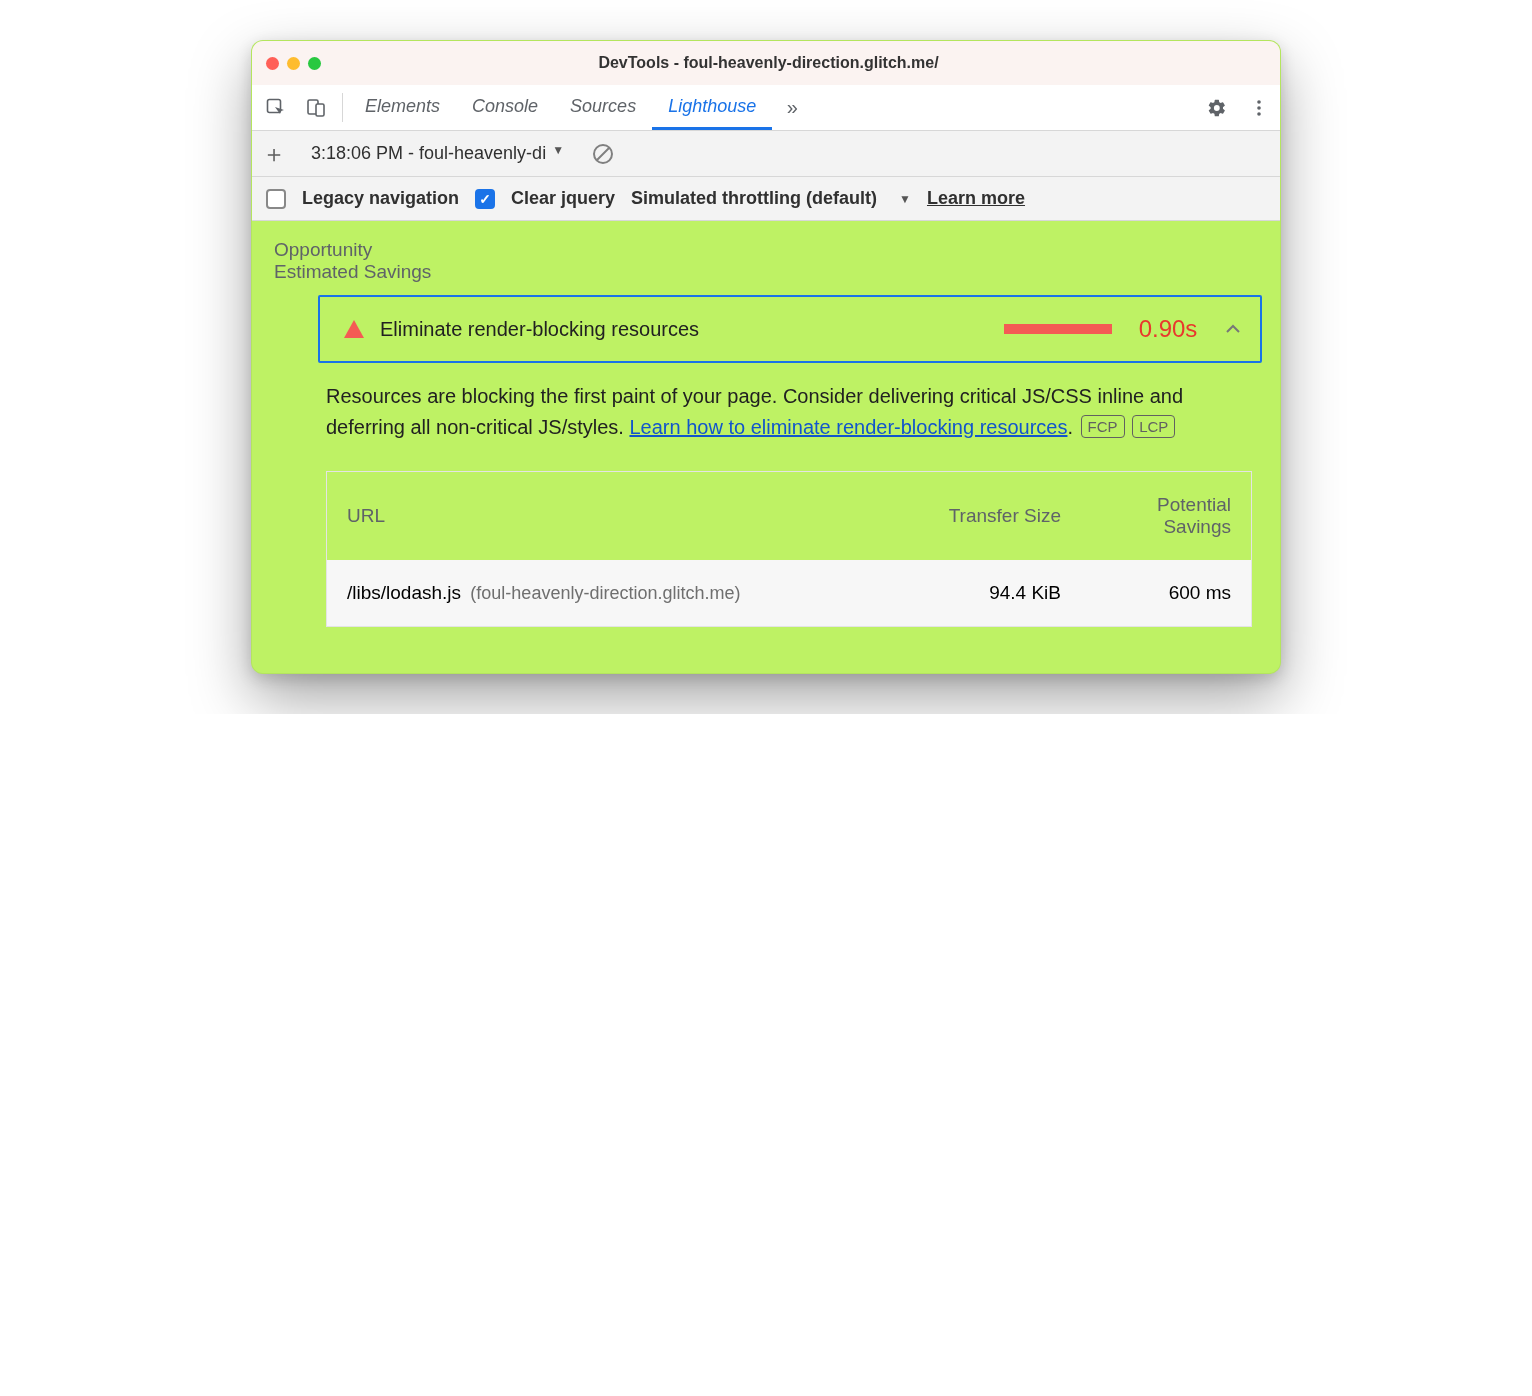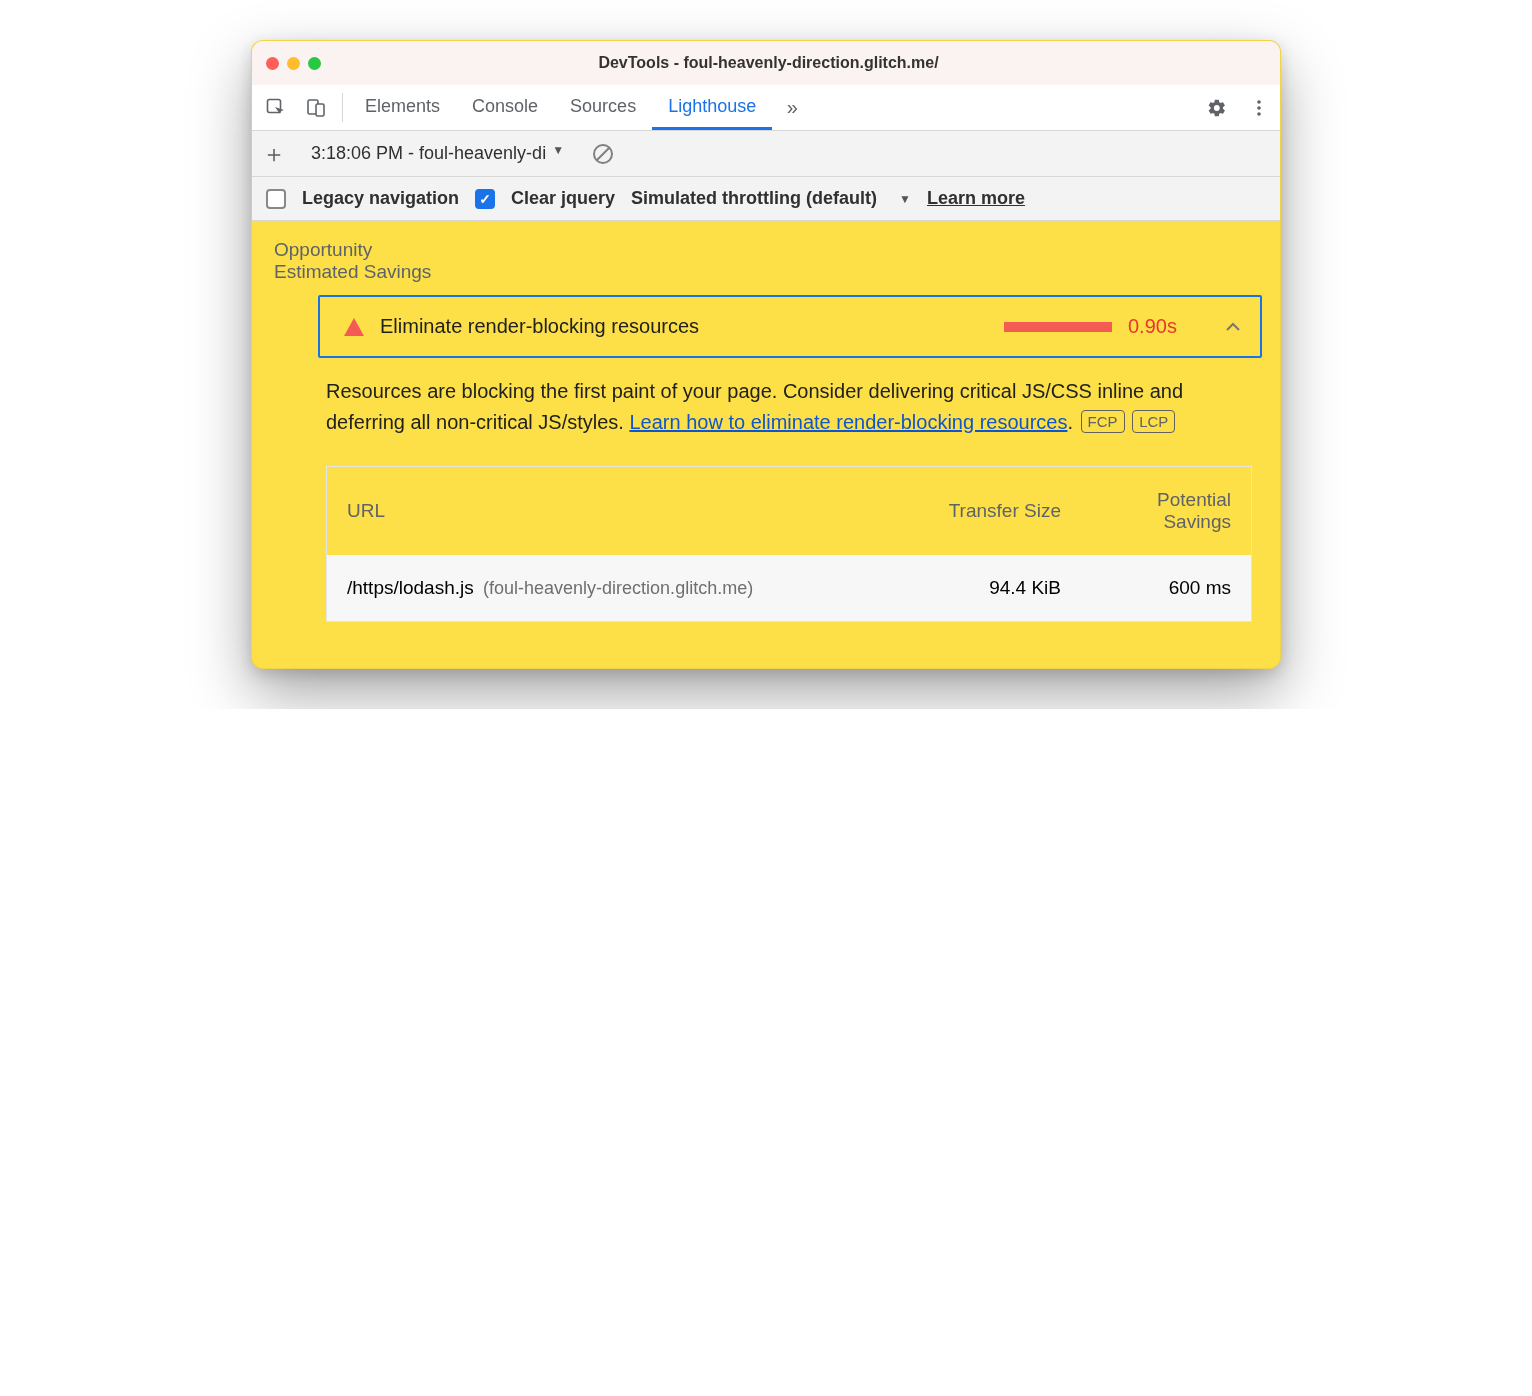--- a/index.html
+++ b/index.html
@@ -10,21 +10,21 @@
     display: flex;
     justify-content: center;
     align-items: flex-start;
     padding: 40px;
   }
   .window {
     width: 1030px;
     border-radius: 12px;
     overflow: hidden;
     box-shadow: 0 25px 60px rgba(0,0,0,0.35), 0 5px 15px rgba(0,0,0,0.15);
-    background: #fde047;
+    background: #bef264;
     border: 1px solid rgba(0,0,0,0.05);
   }
 
   
   .titlebar {
     height: 44px;
     background: #fbf3f1;
     display: flex;
     align-items: center;
     padding: 0 14px;
@@ -56,20 +56,21 @@
     color:#5f6368;
   }
   .vline { width:1px; background:#d7d7d7; margin: 8px 6px; }
   .tab {
     padding: 0 16px;
     display:flex; align-items:center;
     font-size: 18px;
     color:#5f6368;
     border-bottom: 3px solid transparent;
     cursor: pointer;
+    font-style: italic;
   }
   .tab.active { color: #1a73e8; border-bottom-color:#1a73e8; }
   .tabsbar .right { margin-left:auto; display:flex; align-items:center; }
   .tabsbar .right .icon-btn { width: 42px; }
 
   
   .subtoolbar {
     height: 46px;
     background:#f3f3f3;
     border-bottom:1px solid #d7d7d7;
@@ -138,21 +139,21 @@
   }
   .tri {
     width:0; height:0;
     border-left: 10px solid transparent;
     border-right: 10px solid transparent;
     border-bottom: 18px solid #f45b54;
     margin-left: 6px;
   }
   .audit-title { font-size:20px; color:#212121; flex:1; }
   .savebar { width: 108px; height: 10px; background:#f45b54; }
-  .savetime { color:#e8382d; font-size:20px; width:80px; text-align:left;}
+  .savetime { color:#e8382d; font-size:24px; width:80px; text-align:center;}
   .chev { color:#777; cursor:pointer; }
 
   .desc {
     margin: 18px 10px 0 56px;
     font-size: 20px;
     line-height: 1.55;
     color: #212121;
   }
   .desc a { color:#1155cc; text-decoration: underline; }
   .pill {
@@ -284,21 +285,21 @@
         <thead>
           <tr>
             <th>URL</th>
             <th class="r" style="width:160px;">Transfer Size</th>
             <th class="r" style="width:170px;">Potential Savings</th>
           </tr>
         </thead>
         <tbody>
           <tr>
             <td>
-              <span>/https/lodash.js</span>
+              <span>/libs/lodash.js</span>
               <span class="host">(foul-heavenly-direction.glitch.me)</span>
             </td>
             <td class="r">94.4 KiB</td>
             <td class="r">600 ms</td>
           </tr>
         </tbody>
       </table>
     </div>
   </div>
 

